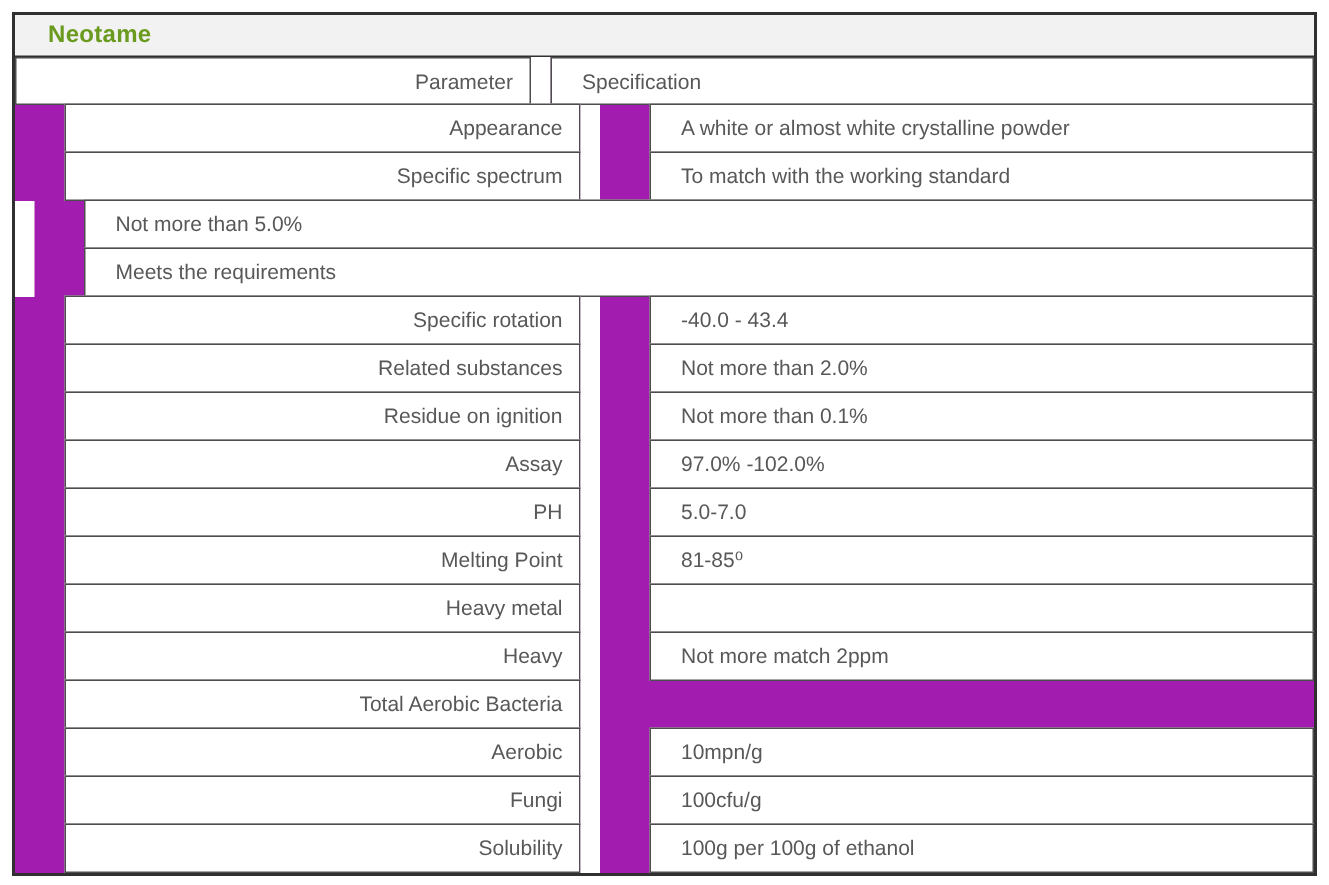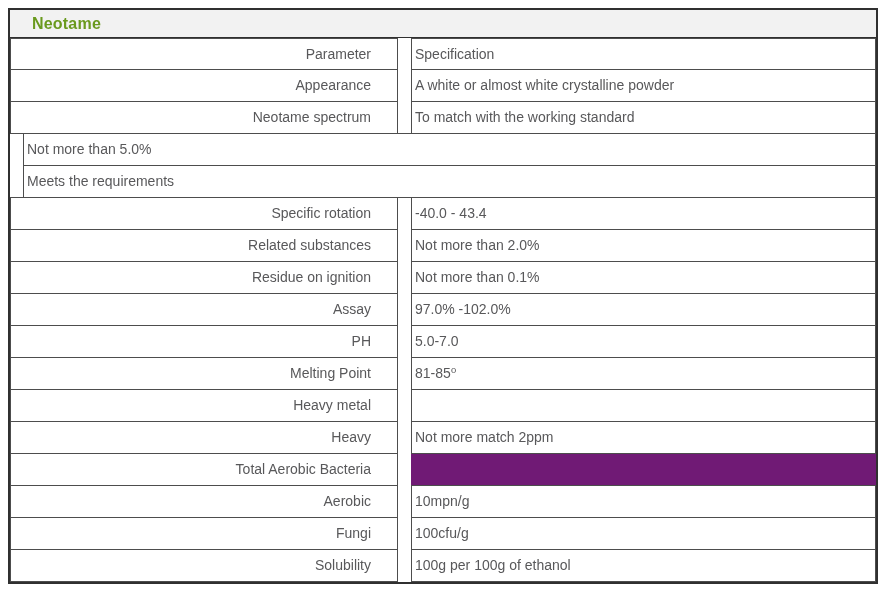--- a/index.html
+++ b/index.html
@@ -16,21 +16,21 @@
     color: var(--text);
     width: 886px;
     height: 590px;
   }
   .spec-table{
     position: absolute;
     left: 8px;
     top: 8px;
     width: 870px;
     border: 2px solid var(--border-dark);
-    background: #701a75;
+    background: #a21caf;
   }
   .table-header{
     height: 28px;
     background: var(--header-bg);
     border-bottom: 1px solid var(--border-dark);
     display: flex;
     align-items: center;
     padding-left: 22px;
   }
   .table-title{
@@ -48,34 +48,35 @@
     height: 32px;
     line-height: 30px;
     font-size: 14px;
     overflow: hidden;
     white-space: nowrap;
     background: #ffffff;
   }
   .row + .row .cell{
     margin-top: -1px; 
     height: 33px;
+    margin-left: 33px;
   }
   .cell-left{
-    width: 388px;
+    width: 344px;
     text-align: right;
-    padding-right: 26px;
+    padding-right: 11px;
   }
   .col-gap{
     width: 13px;
     background: #ffffff;
   }
   .cell-right{
     flex: 1;
     text-align: left;
-    padding-left: 3px;
+    padding-left: 20px;
   }
 </style>
 </head>
 <body>
 
 <div class="spec-table">
   <div class="table-header">
     <span class="table-title">Neotame</span>
   </div>
   <div>
@@ -83,21 +84,21 @@
         <div class="cell cell-left">Parameter</div>
         <div class="col-gap"></div>
         <div class="cell cell-right">Specification</div>
       </div>
       <div class="row">
         <div class="cell cell-left">Appearance</div>
         <div class="col-gap"></div>
         <div class="cell cell-right">A white or almost white crystalline powder</div>
       </div>
       <div class="row">
-        <div class="cell cell-left">Neotame spectrum</div>
+        <div class="cell cell-left">Specific spectrum</div>
         <div class="col-gap"></div>
         <div class="cell cell-right">To match with the working standard</div>
       </div>
       <div class="row">
         <div class="col-gap"></div>
         <div class="cell cell-right">Not more than 5.0%</div>
       </div>
       <div class="row">
         <div class="col-gap"></div>
         <div class="cell cell-right">Meets the requirements</div>

